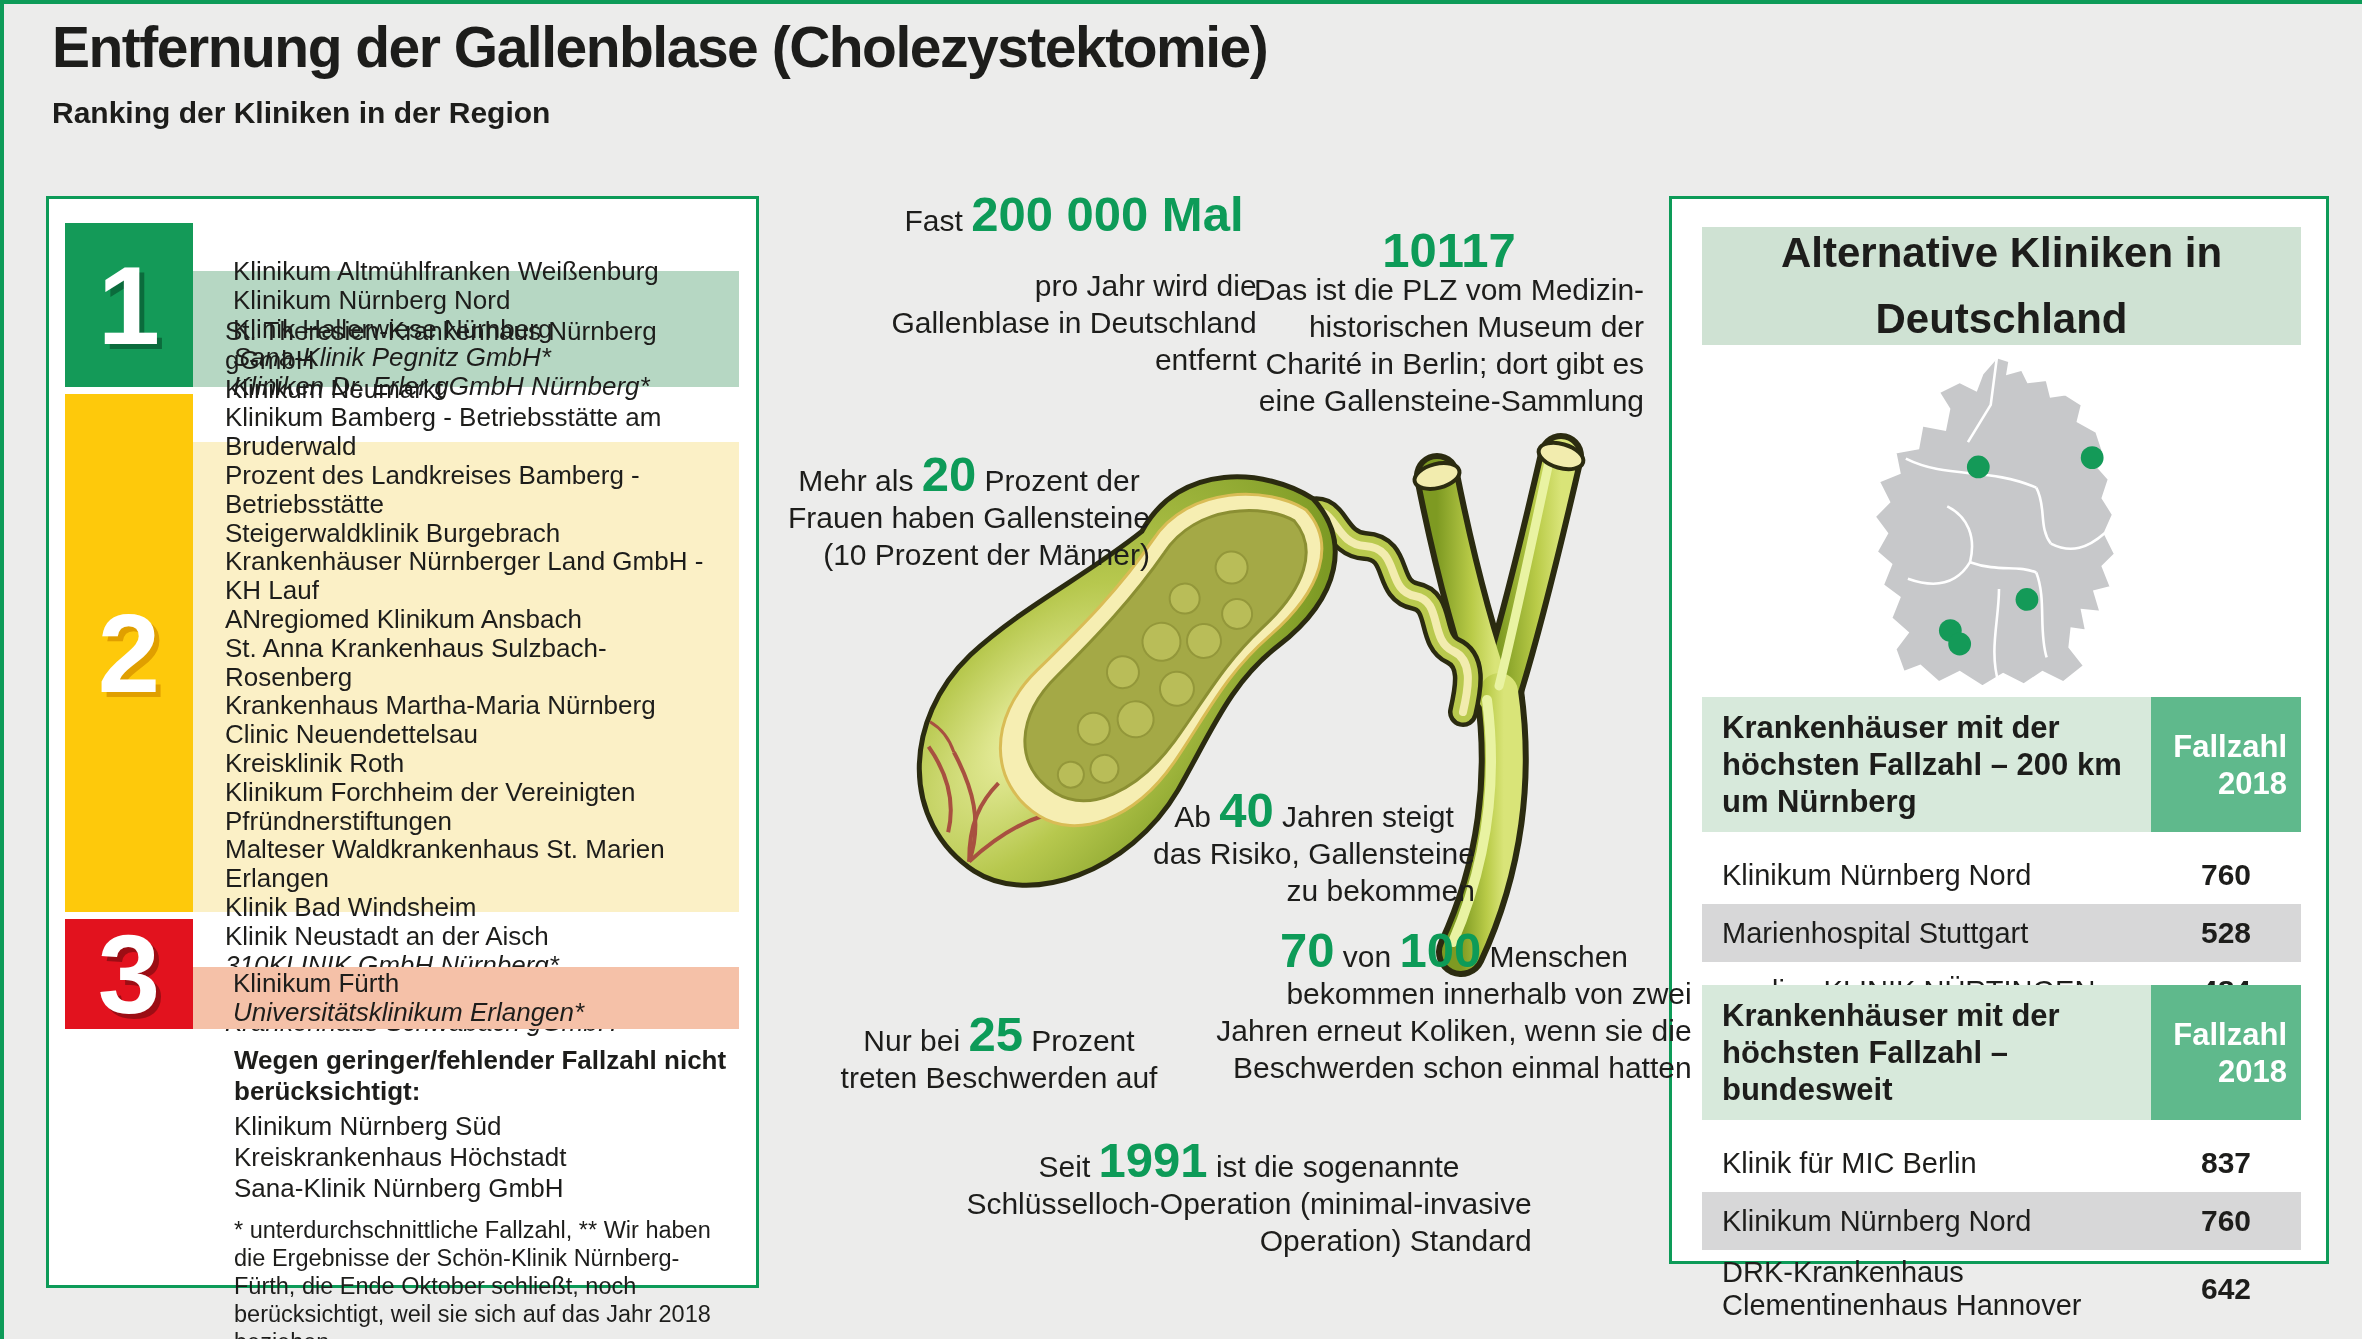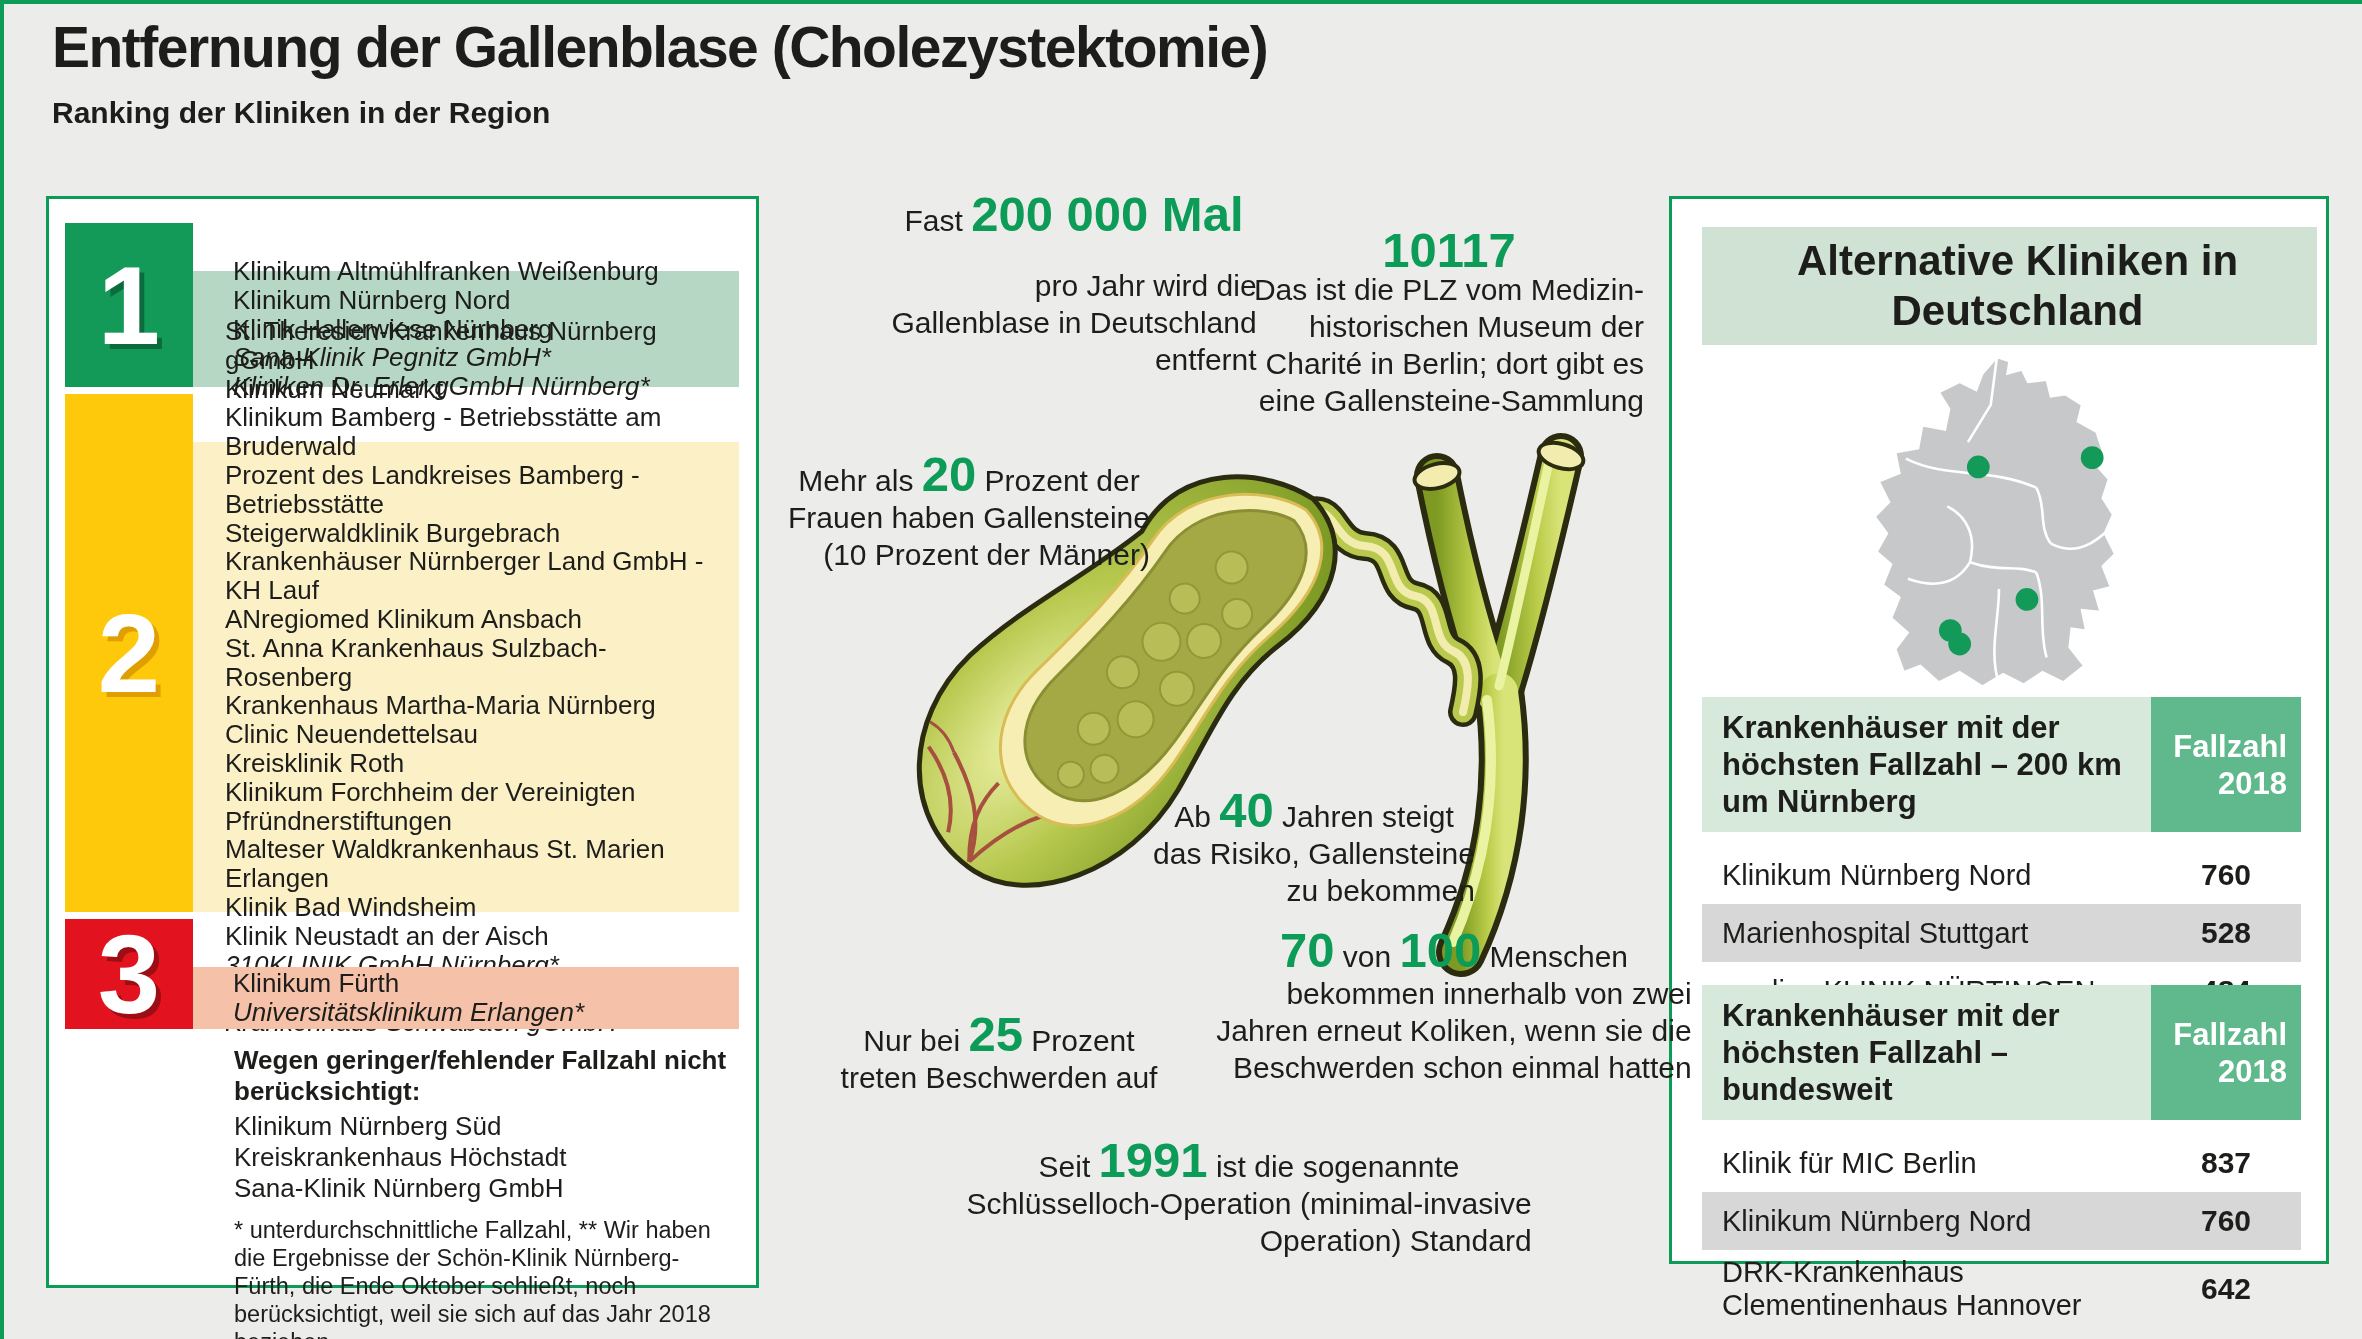--- a/index.html
+++ b/index.html
@@ -46,21 +46,21 @@
   .f5{left:1225px;top:928px;width:450px;}
   .f6{left:835px;top:1012px;width:320px;}
   .f7{left:1000px;top:1138px;width:490px;}
 
   #gallbladder{position:absolute;left:845px;top:390px;width:760px;height:670px;z-index:1;}
 
   
   #alt-panel{left:1665px;top:192px;width:660px;height:1068px;}
   .banner{position:absolute;left:30px;top:28px;width:599px;height:118px;background:var(--banner_bg,#cfe2d3);
     display:flex;align-items:center;justify-content:center;text-align:center;
-    font-size:42px;line-height:50px;font-weight:bold;padding-left:16px;}
+    font-size:42px;line-height:66px;font-weight:bold;}
   #map-wrap{position:absolute;left:167px;top:152px;width:320px;height:352px;}
   .alt-table{position:absolute;left:30px;width:599px;}
   #table-regional{top:498px;}
   #table-national{top:786px;}
   .t-head{display:flex;align-items:stretch;}
   .t-head-title{flex:1;background:var(--table_header_bg,#d7e9db);padding:12px 0 12px 20px;
     font-size:31px;line-height:37px;font-weight:bold;box-sizing:border-box;}
   .t-head-val{width:150px;flex:0 0 150px;background:var(--value_header_bg,#5fb98c);color:#fff;
     display:flex;align-items:center;justify-content:center;text-align:right;
     font-size:31px;line-height:37px;font-weight:bold;padding:16px 14px;box-sizing:border-box;}

